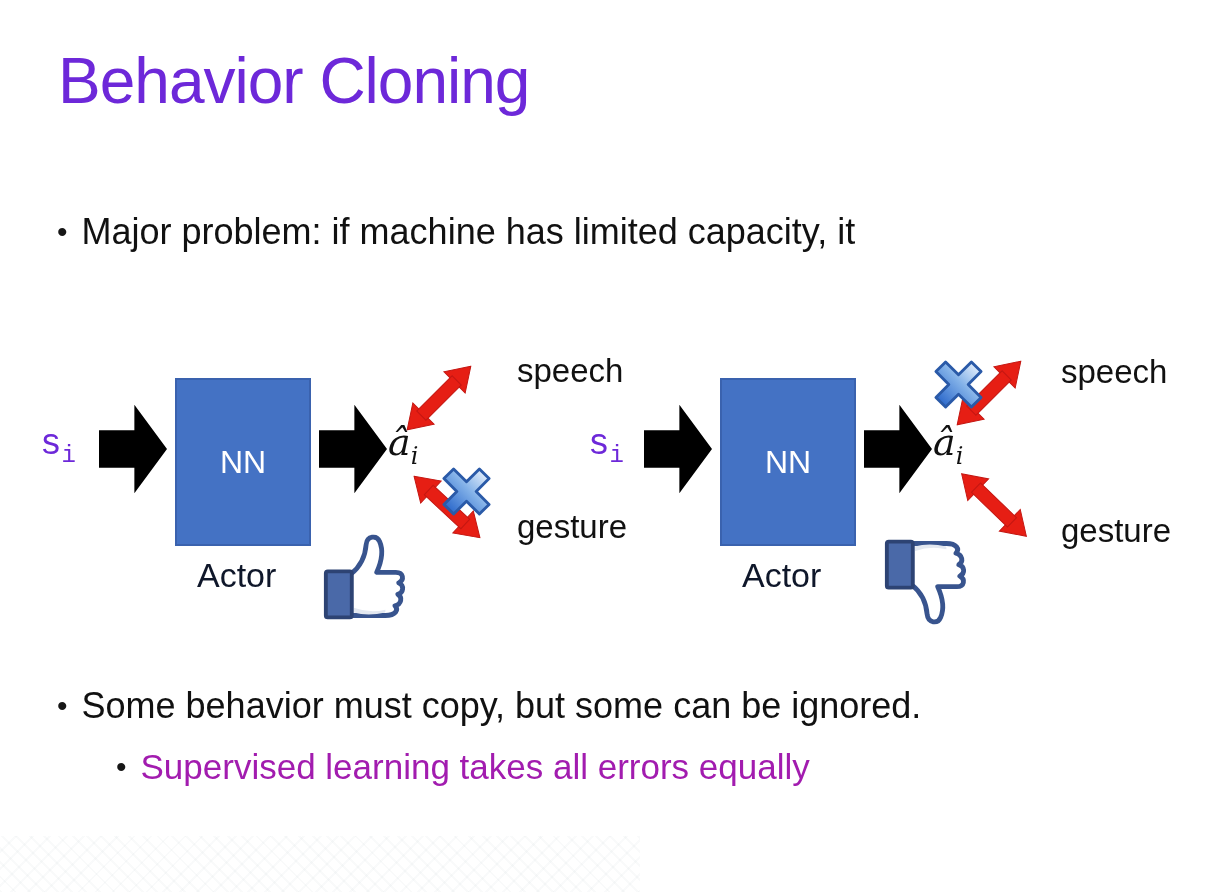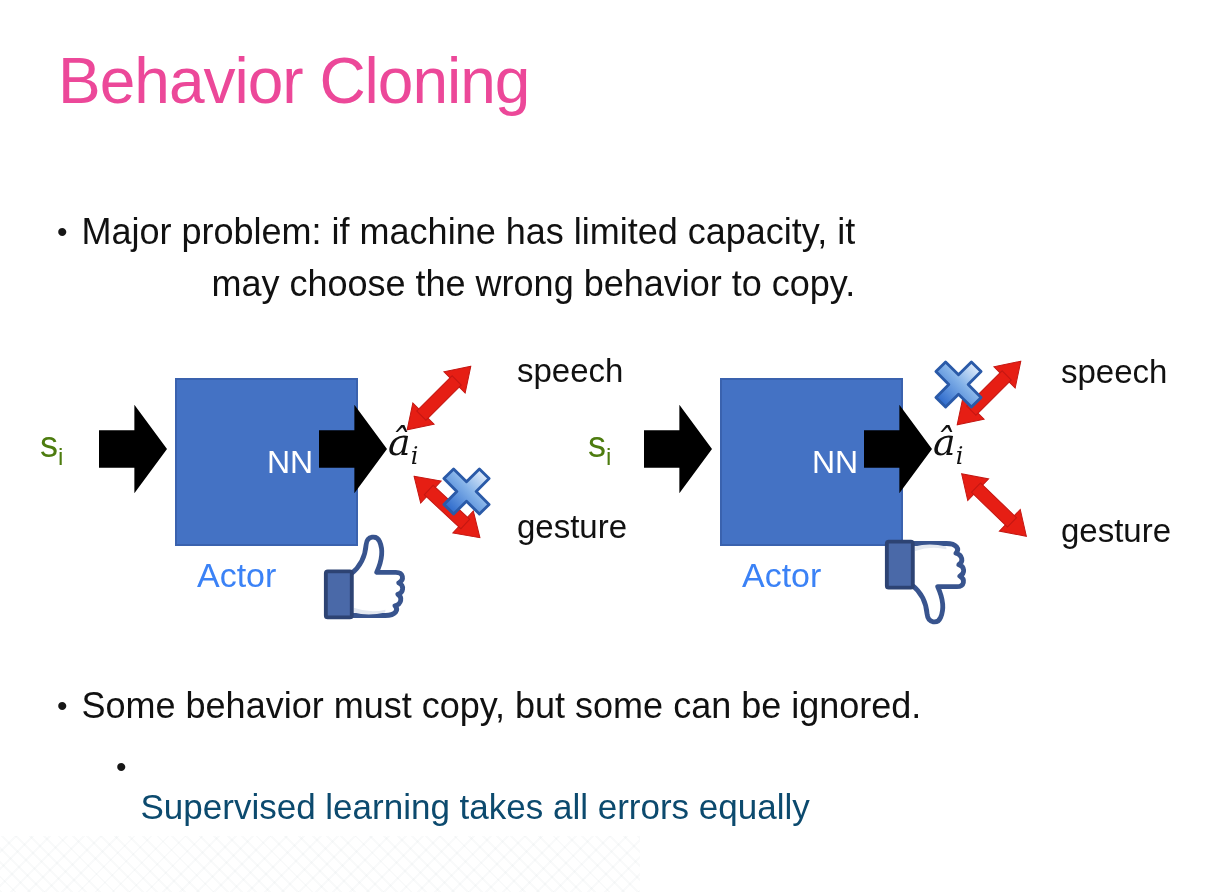--- a/index.html
+++ b/index.html
@@ -1,35 +1,35 @@
 <!DOCTYPE html>
 <html><head>
 <meta charset="utf-8">
 <style>
   html,body{margin:0;padding:0;}
   body{width:1210px;height:892px;background:#ffffff;overflow:hidden;
        font-family:"Liberation Sans", sans-serif;color:#161616;}
   .slide{position:relative;width:1210px;height:892px;background:#ffffff;}
   .abs{position:absolute;}
-  .title{left:58px;top:44px;font-size:64px;font-weight:500;letter-spacing:-1px;color:#ec4899;}
+  .title{left:58px;top:44px;font-size:64px;font-weight:500;letter-spacing:-1px;color:#6d28d9;}
   .bullet-row{display:flex;align-items:flex-start;}
   .bullet-glyph{font-size:30px;line-height:52px;margin-right:14px;}
   .body-text{font-size:36px;line-height:52px;color:#111;text-align:right;}
-  .sub-text{font-size:35px;line-height:50px;color:#0c4a6e;margin-top:40px;}
+  .sub-text{font-size:35px;line-height:50px;color:#a21caf;}
   .nn-box{width:132px;height:164px;background:#4472C4;border:2px solid #3A62AE;
-          display:flex;align-items:center;justify-content:center;padding-left:47px;}
+          display:flex;align-items:center;justify-content:center;}
   .nn-label{color:#ffffff;font-size:32px;}
   .block-arrow{width:68px;height:94px;background:#000;
      clip-path:polygon(0% 30%,52% 30%,52% 3%,100% 50%,52% 97%,52% 70%,0% 70%);}
-  .s-label{font-size:36px;color:#4d7c0f;}
+  .s-label{font-size:36px;color:#6d28d9;font-family:Liberation Mono, monospace;}
   .s-label sub{font-size:24px;}
   .a-hat{font-family:"DejaVu Serif", serif;font-style:italic;font-size:38px;color:#111;text-align:center;}
   .a-hat sub{font-size:24px;}
   .diag-label{font-size:33px;color:#111;margin-left:39px;}
-  .actor-label{font-size:34px;color:#3b82f6;text-align:center;}
+  .actor-label{font-size:34px;color:#0f172a;text-align:center;}
   .red-arrow{width:92px;height:34px;}
   .x-icon{width:57px;height:57px;z-index:5;}
   .thumb{width:100px;height:96px;}
   .thumb-down{transform:scaleY(-1);}
   .watermark{left:0;top:836px;width:640px;height:56px;opacity:.5;
      background:
        repeating-linear-gradient(45deg, rgba(150,170,175,0.12) 0 2px, transparent 2px 10px),
        repeating-linear-gradient(-45deg, rgba(150,170,175,0.10) 0 2px, transparent 2px 12px);}
 </style>
 </head>
@@ -46,21 +46,20 @@
 </svg>
 
 <div class="slide">
 
   <div class="abs title">Behavior Cloning</div>
 
   <div class="abs bullet-row" style="left:57px;top:206px;">
     <span class="bullet-glyph">•</span>
     <span class="body-text">
       <span style="display:block">Major problem: if machine has limited capacity, it</span>
-      <span style="display:block">may choose the wrong behavior to copy.</span>
     </span>
   </div>
 
   <div class="abs s-label" style="left:40px;top:424px;"><span>s</span><sub>i</sub></div>
 
   <div class="abs block-arrow" style="left:99px;top:402px;"></div>
 
   <div class="abs nn-box" style="left:175px;top:378px;">
     <span class="nn-label">NN</span>
   </div>

